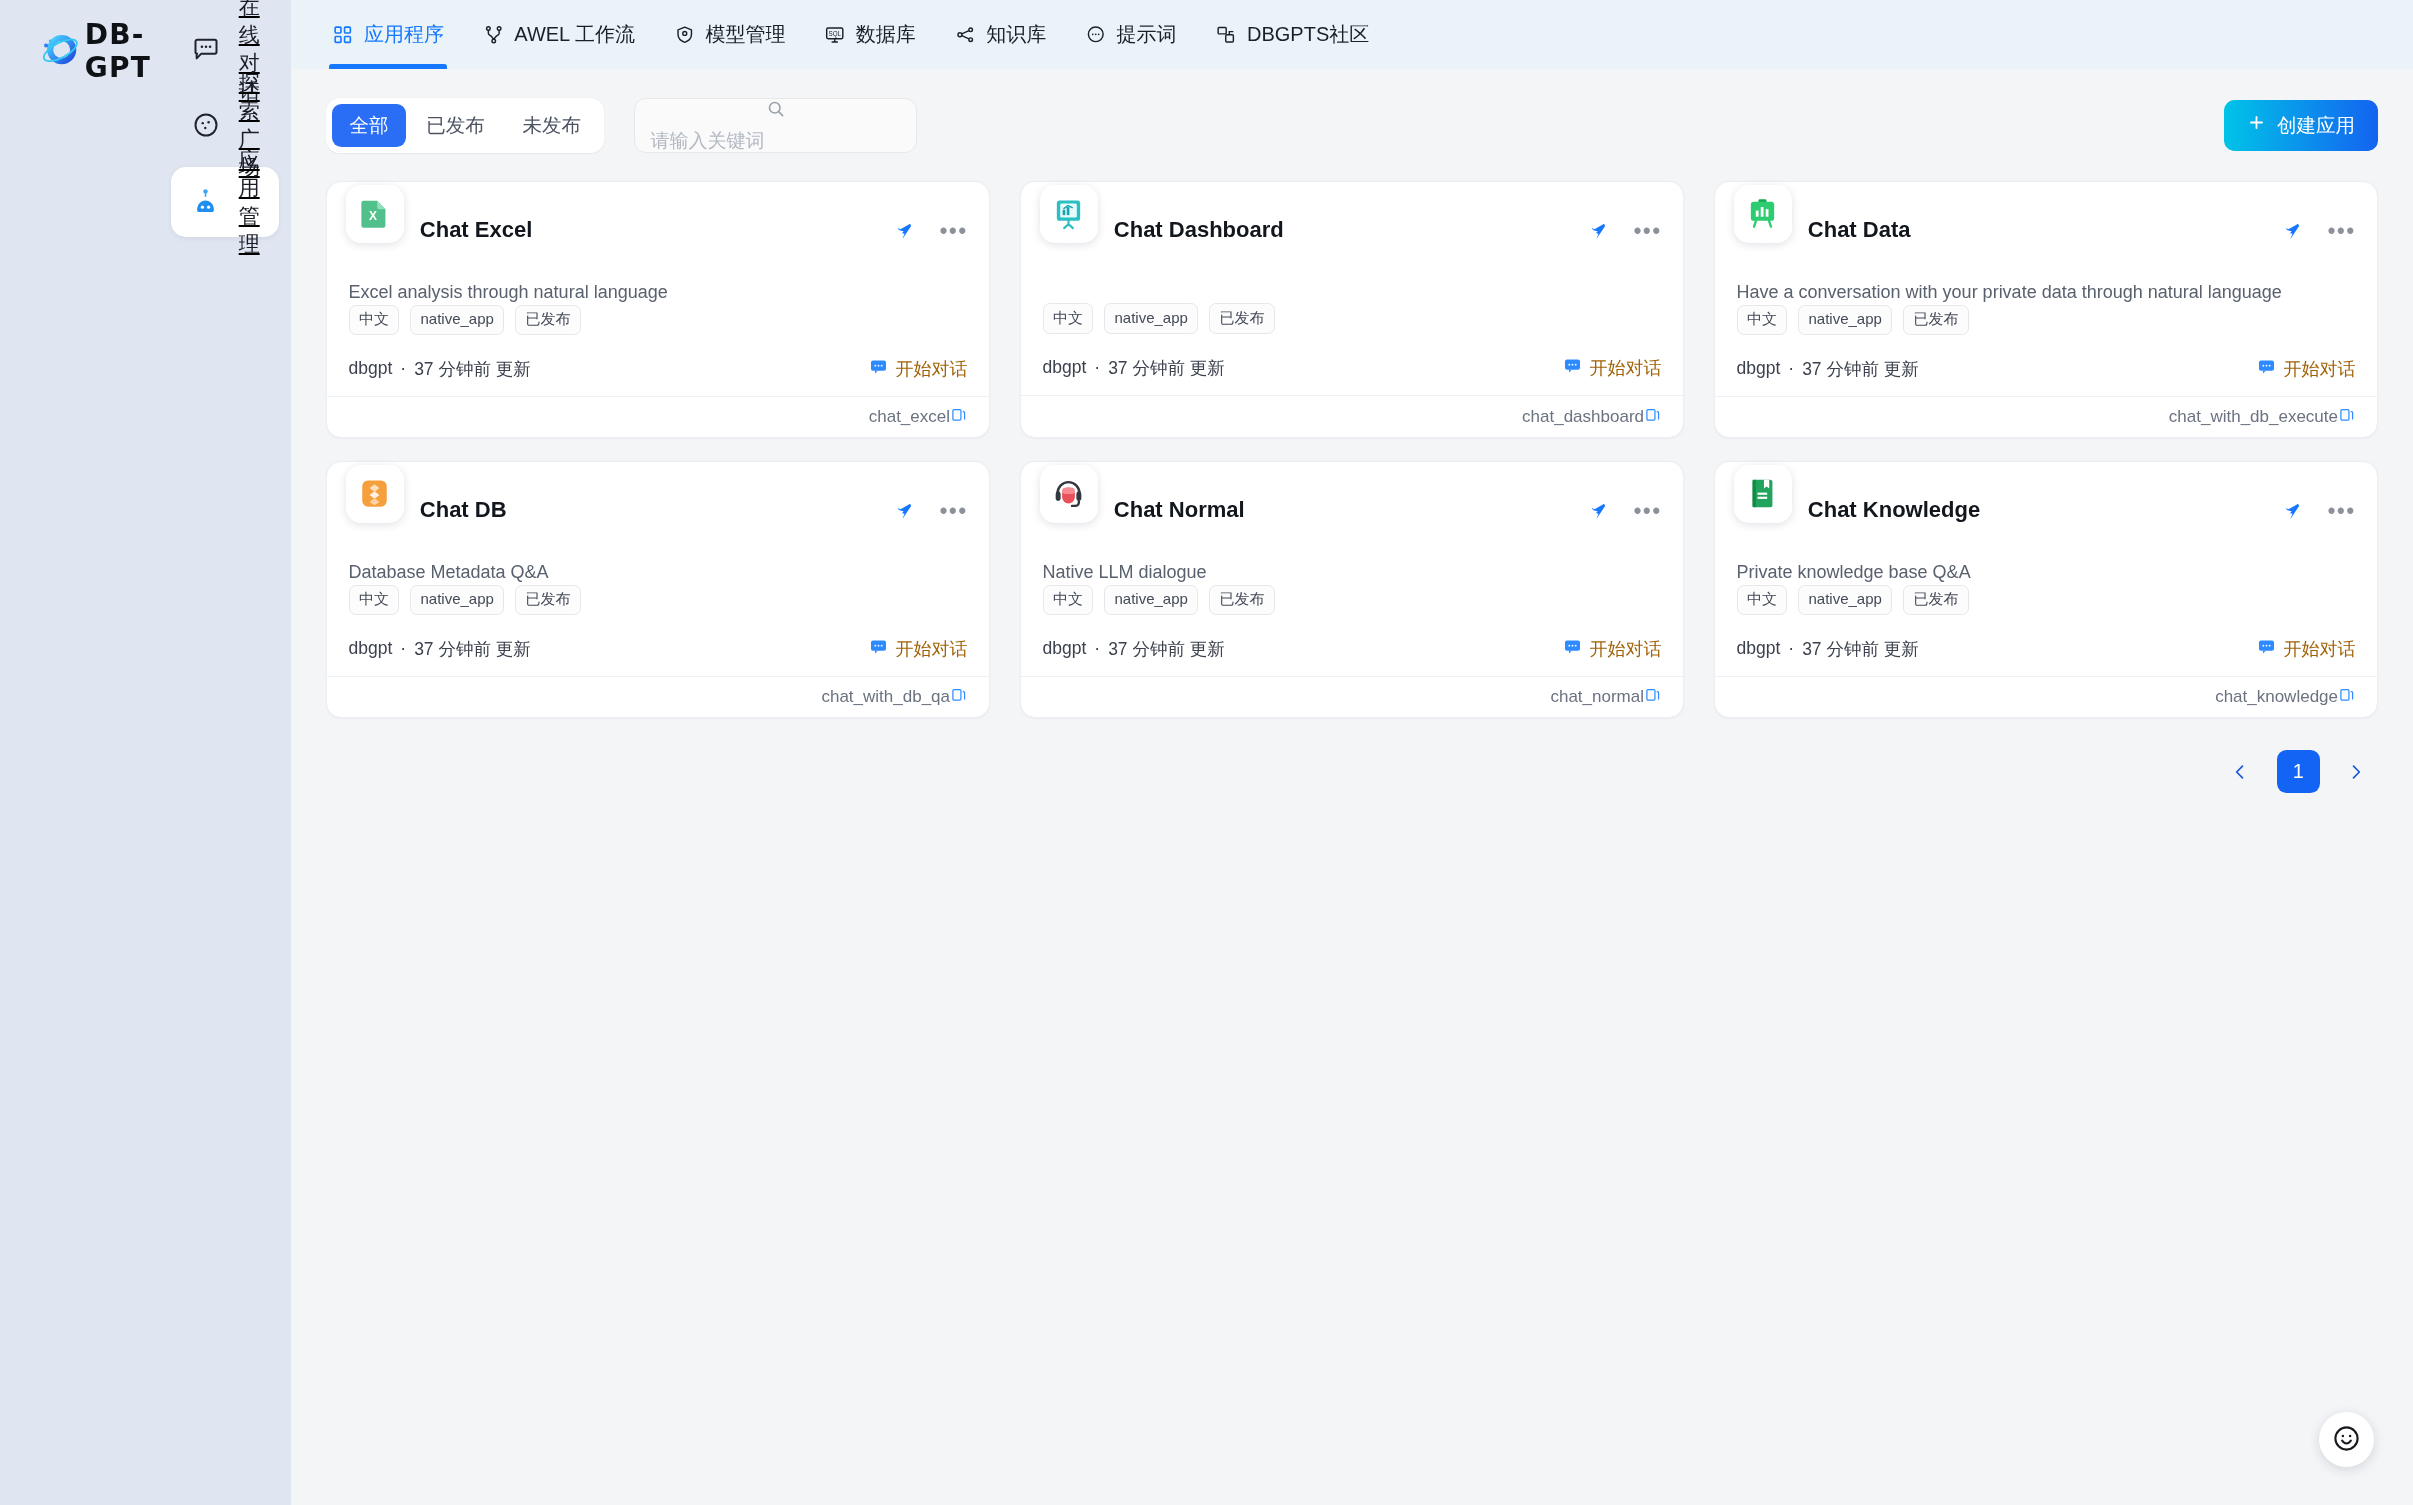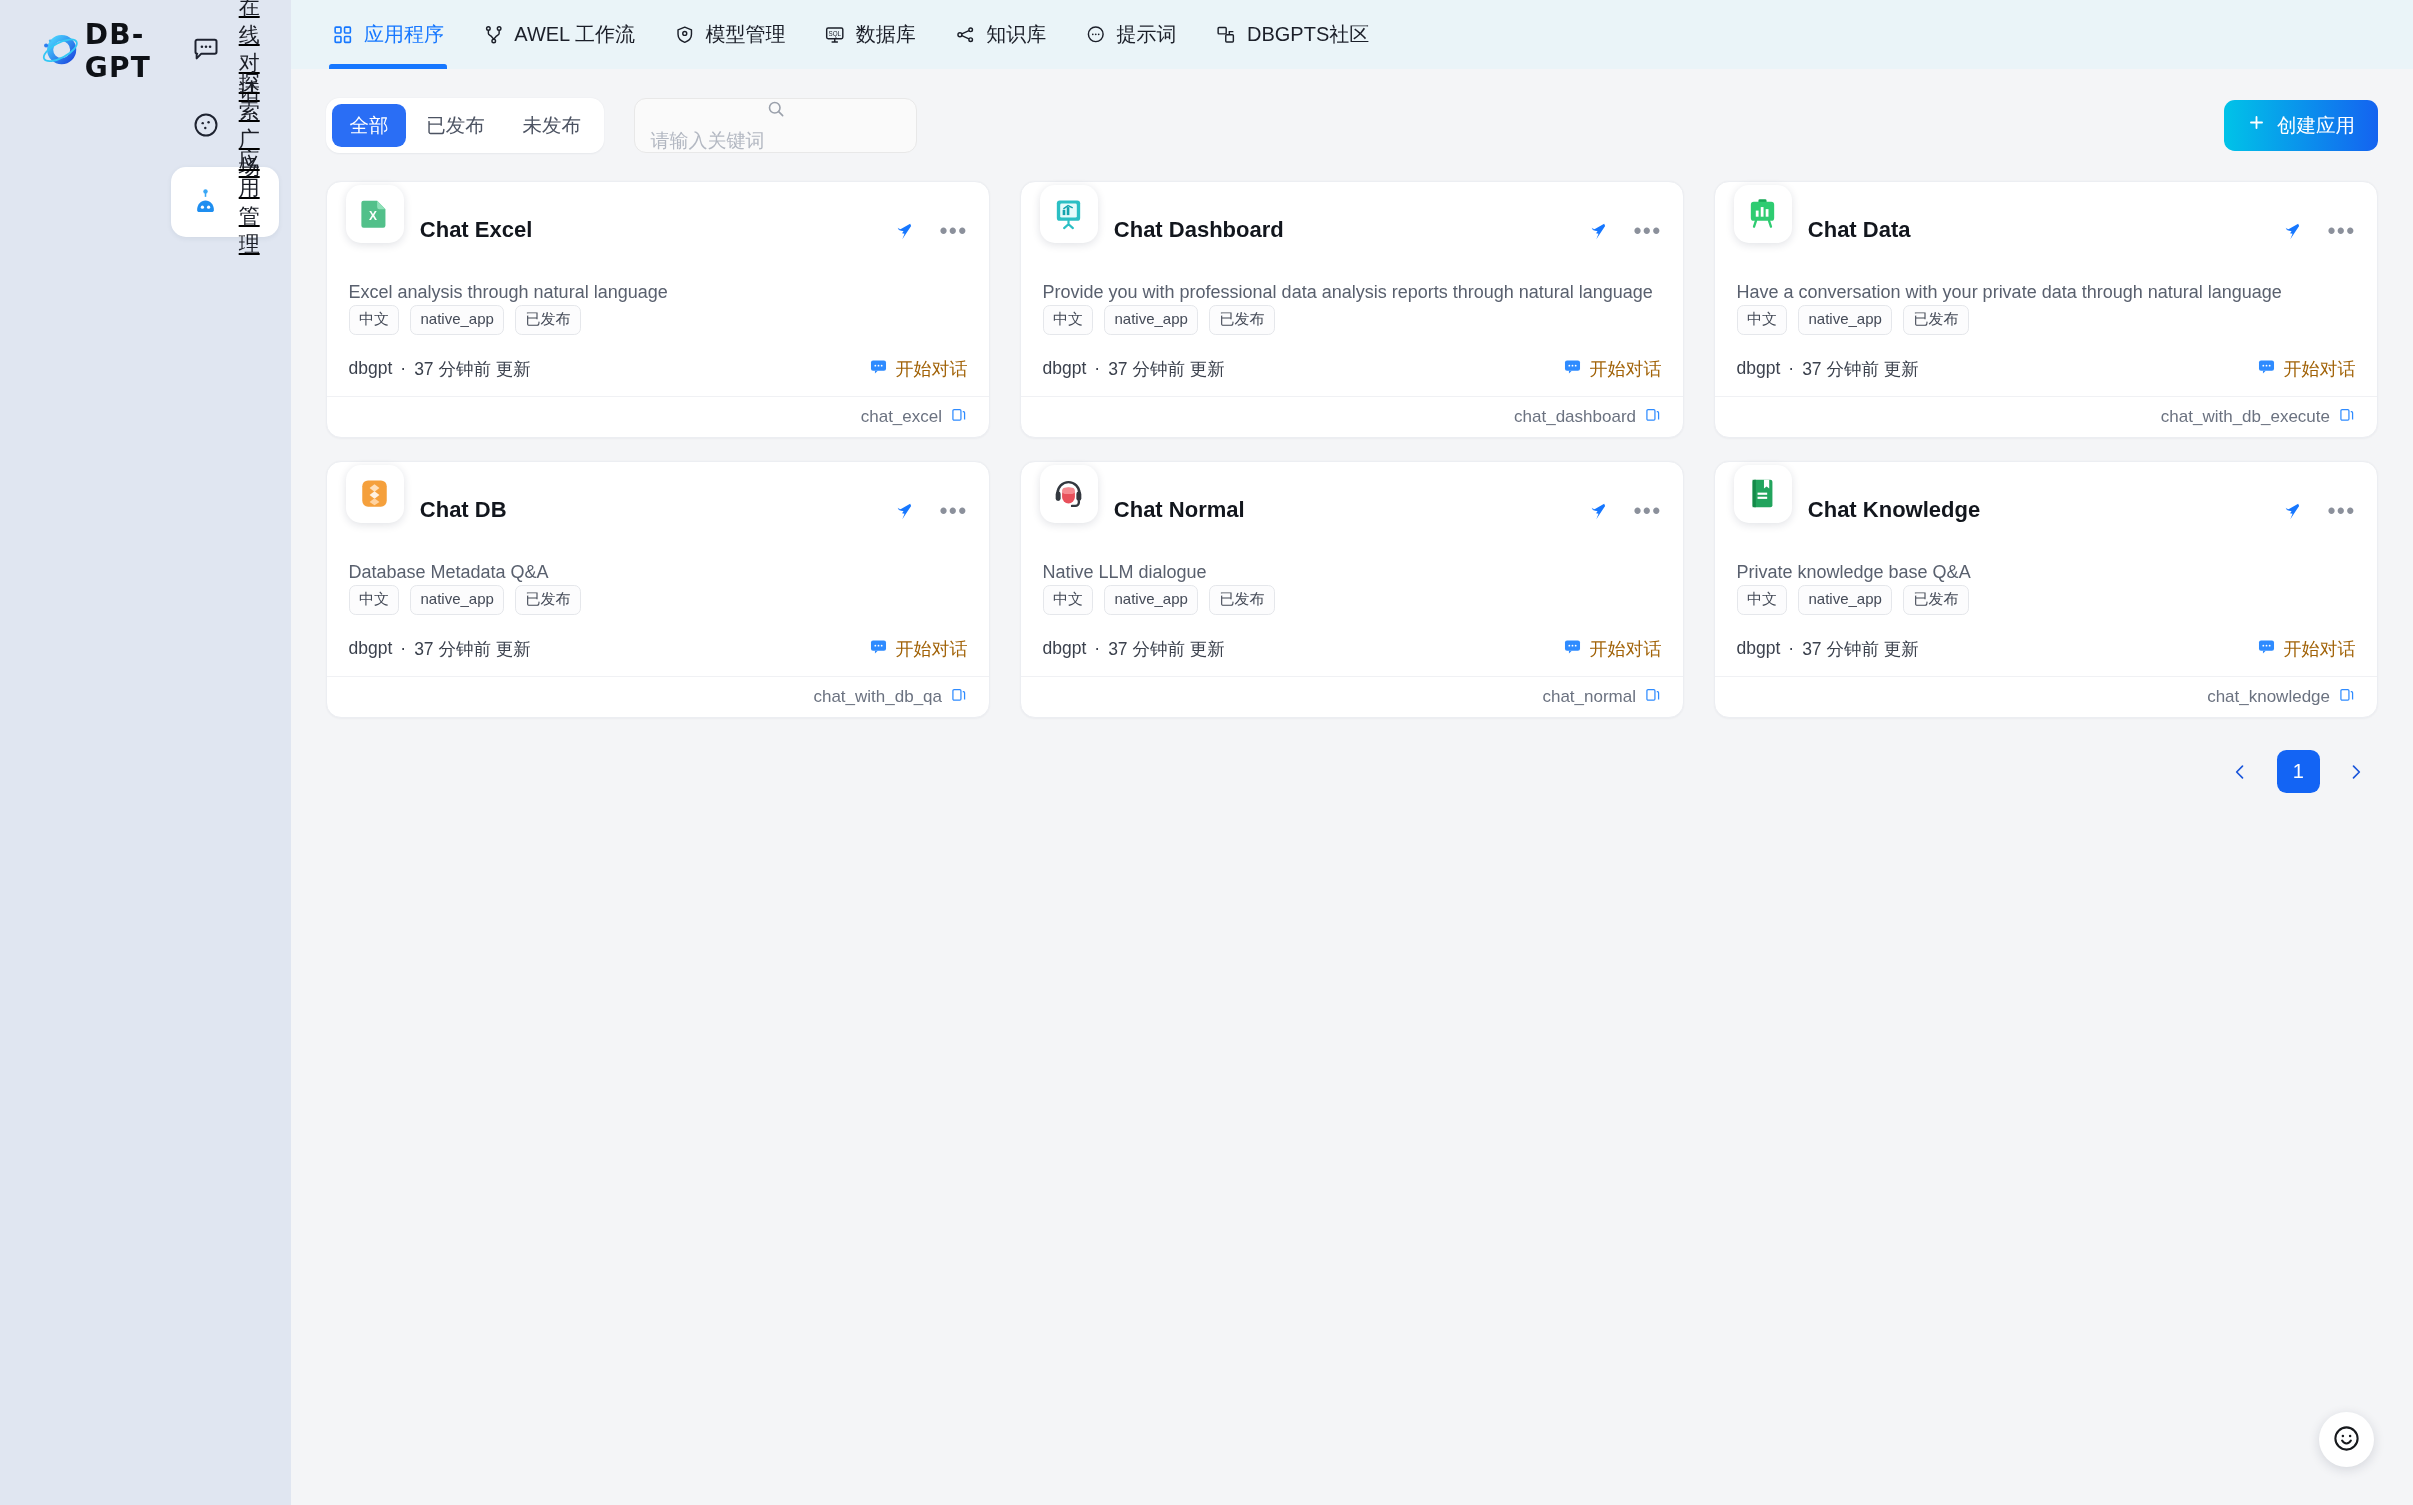--- a/index.html
+++ b/index.html
@@ -191,21 +191,20 @@
   .meta-row { display: flex; align-items: center; height: 36px; }
   .meta-text { font-size: 17.5px; color: #3b414d; white-space: nowrap; }
   .start-chat {
     margin-left: auto; display: flex; align-items: center; gap: 8px;
     color: #a16207; font-size: 18px; cursor: pointer; white-space: nowrap;
   }
   .card-foot {
     border-top: 0.7px solid #f0f1f4;
     height: 42px;
     display: flex; align-items: center; justify-content: flex-end;
-    gap: 8px;
     margin-top: 9.4px;
     margin-left: -21.5px; margin-right: -21.5px;
     padding: 0 21.5px;
   }
   .code-text { font-size: 17px; color: #6b7280; }
 
   .pager { display: flex; align-items: center; justify-content: flex-end; gap: 17.5px; margin-top: 32px; padding-right: 2.7px;}
   .pg-arrow { width: 38px; height: 38px; display:flex; align-items:center; justify-content:center; cursor:pointer; color:#1a56db; font-size: 23px;}
   .pg-num {
     width: 43px; height: 43px; border-radius: 9.4px;
@@ -502,21 +501,20 @@
             <span class="card-head-actions">
               <span class="hd-ico">
                 <svg width="23" height="23" viewBox="0 0 24 24" fill="#1677ff">
                   <path d="M20 4L8.5 10.5l4.6 1.2-1.6 2.1 2.6.6L11.8 20 21 6.2z"></path>
                   <path d="M7 8.2l5.5 3.1-4.3-.8z" opacity=".85"></path>
                 </svg>
               </span>
               <span class="dots">•••</span>
             </span>
           </div>
-          <div class="card-desc">Provide you with professional data analysis reports through natural language</div>
           <div class="tags">
             <span class="tag">中文</span>
             <span class="tag">native_app</span>
             <span class="tag">已发布</span>
           </div>
           <div class="meta-row">
             <span class="meta-text">dbgpt</span>
             <span class="meta-text" style="margin:0 8px;">·</span>
             <span class="meta-text">37 分钟前 更新</span>
             <span class="start-chat">

